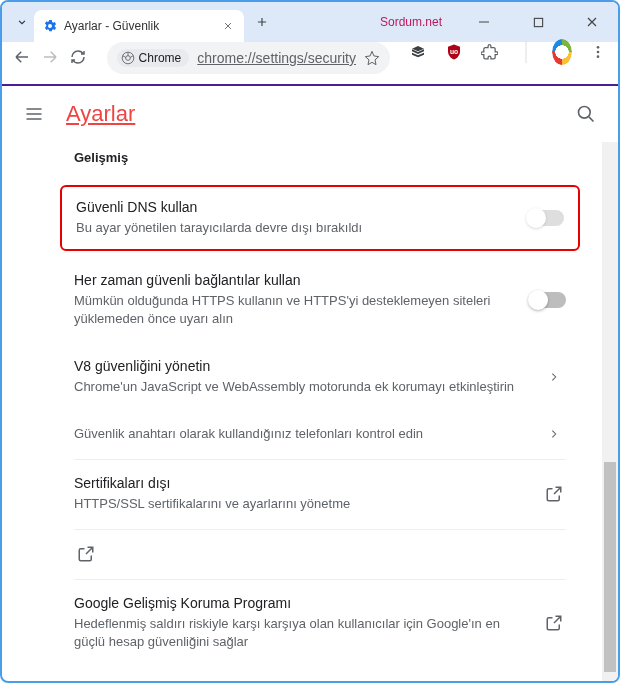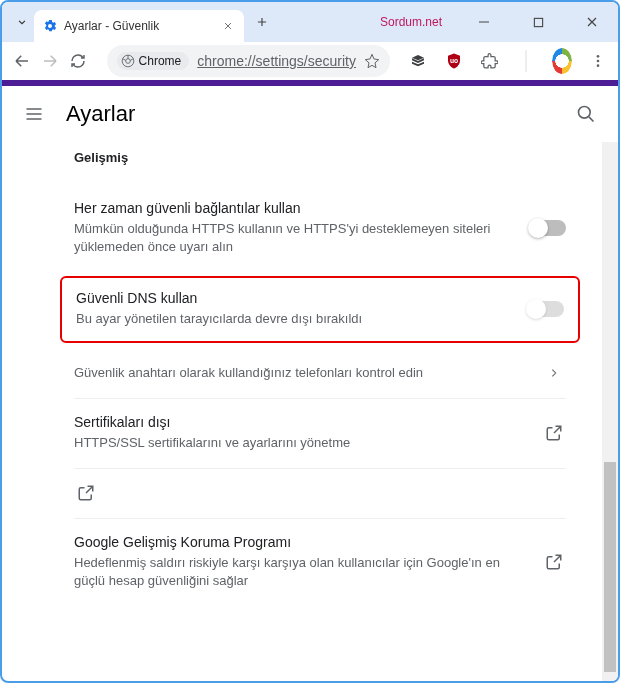--- a/index.html
+++ b/index.html
@@ -57,24 +57,24 @@
   gap: 18px;
   color: #888;
   font-size: 12px;
 }
 .titlebar-right .watermark { color: #be185d; margin-right: 6px; }
 .win-btn { width: 36px; height: 36px; display:flex; align-items:center; justify-content:center; color:#444; cursor:pointer;}
 .toolbar {
   height: 44px;
   background: #fff;
   display: flex;
-  align-items: center;
+  align-items: flex-start;
   padding: 0 10px;
   gap: 8px;
-  border-bottom: 6px solid #4c1d95;
+  border-bottom: 2px solid #4c1d95;
 }
 .nav-btn {
   width: 30px; height: 30px; display:flex; align-items:center; justify-content:center;
   color:#5f6368; border-radius:50%; cursor:pointer;
 }
 .nav-btn.disabled { color:#bdbdbd; }
 .omnibox {
   flex: 1;
   height: 32px;
   background: #f1f3f4;
@@ -101,21 +101,21 @@
 .ext-icons { display:flex; align-items:center; gap:16px; margin-left: 6px;}
 .ext-icon { width:20px; height:20px; display:flex; align-items:center; justify-content:center; cursor:pointer; color:#5f6368;}
 .content-header {
   height: 56px;
   display:flex;
   align-items:center;
   padding: 0 20px;
   gap: 20px;
 }
 .hamburger { width:24px; height:24px; display:flex; align-items:center; justify-content:center; cursor:pointer; color:#5f6368;}
-.page-title { font-size: 22px; color:#000000; }
+.page-title { font-size: 22px; color:#ef4444;text-decoration:underline; }
 .search-btn { margin-left:auto; width:24px; height:24px; display:flex; align-items:center; justify-content:center; cursor:pointer; color:#5f6368;}
 .content-wrap {
   position: relative;
   height: calc(683px - 40px - 44px - 56px - 4px);
   overflow: hidden;
 }
 .content {
   padding: 0 36px 20px 36px;
   position: absolute;
   inset: 0;
@@ -292,48 +292,59 @@
         <circle cx="10" cy="10" r="7" fill="none" stroke="#5f6368" stroke-width="2"></circle>
         <path d="M21 21l-5.5-5.5" stroke="#5f6368" stroke-width="2"></path>
       </svg>
   </div>
 </div>
 
 <div class="content-wrap">
   <div class="content">
     <div class="section-heading">Gelişmiş</div>
 
+    <div class="setting-row highlight">
+      <div class="setting-text">
+        <div class="setting-title">Güvenli DNS kullan</div>
+        <div class="setting-desc">Bu ayar yönetilen tarayıcılarda devre dışı bırakıldı</div>
+      </div>
+      <div class="toggle dim"></div>
+    </div>
+
     <div class="setting-row">
       <div class="setting-text">
         <div class="setting-title">Her zaman güvenli bağlantılar kullan</div>
         <div class="setting-desc">Mümkün olduğunda HTTPS kullanın ve HTTPS'yi desteklemeyen siteleri yüklemeden önce uyarı alın</div>
       </div>
       <div class="toggle"></div>
     </div>
 
-    <div class="setting-row highlight">
-      <div class="setting-text">
-        <div class="setting-title">Güvenli DNS kullan</div>
-        <div class="setting-desc">Bu ayar yönetilen tarayıcılarda devre dışı bırakıldı</div>
-      </div>
-      <div class="toggle dim"></div>
-    </div>
-
-
-    <div class="setting-row">
-      <div class="setting-text">
-        <div class="setting-desc">Güvenlik anahtarı olarak kullandığınız telefonları kontrol edin</div>
+    <div class="setting-row">
+      <div class="setting-text">
+        <div class="setting-title">V8 güvenliğini yönetin</div>
+        <div class="setting-desc">Chrome'un JavaScript ve WebAssembly motorunda ek korumayı etkinleştirin</div>
       </div>
       <div class="chevron">
         <svg width="10" height="14" viewBox="0 0 24 24">
             <path d="M8 4l8 8-8 8" fill="none" stroke="#5f6368" stroke-width="2.5"></path>
           </svg>
       </div>
     </div>
 
+    <div class="setting-row">
+      <div class="setting-text">
+        <div class="setting-desc">Güvenlik anahtarı olarak kullandığınız telefonları kontrol edin</div>
+      </div>
+      <div class="chevron">
+        <svg width="10" height="14" viewBox="0 0 24 24">
+            <path d="M8 4l8 8-8 8" fill="none" stroke="#5f6368" stroke-width="2.5"></path>
+          </svg>
+      </div>
+    </div>
+
     <div class="divider"></div>
 
     <div class="setting-row">
       <div class="setting-text">
         <div class="setting-title">Sertifikaları dışı</div>
         <div class="setting-desc">HTTPS/SSL sertifikalarını ve ayarlarını yönetme</div>
       </div>
       <div class="launch">
         <svg width="18" height="18" viewBox="0 0 24 24" fill="none" stroke="#5f6368" stroke-width="2">
             <path d="M14 3h7v7M21 3l-9 9M19 14v5a2 2 0 01-2 2H5a2 2 0 01-2-2V7a2 2 0 012-2h5"></path>

